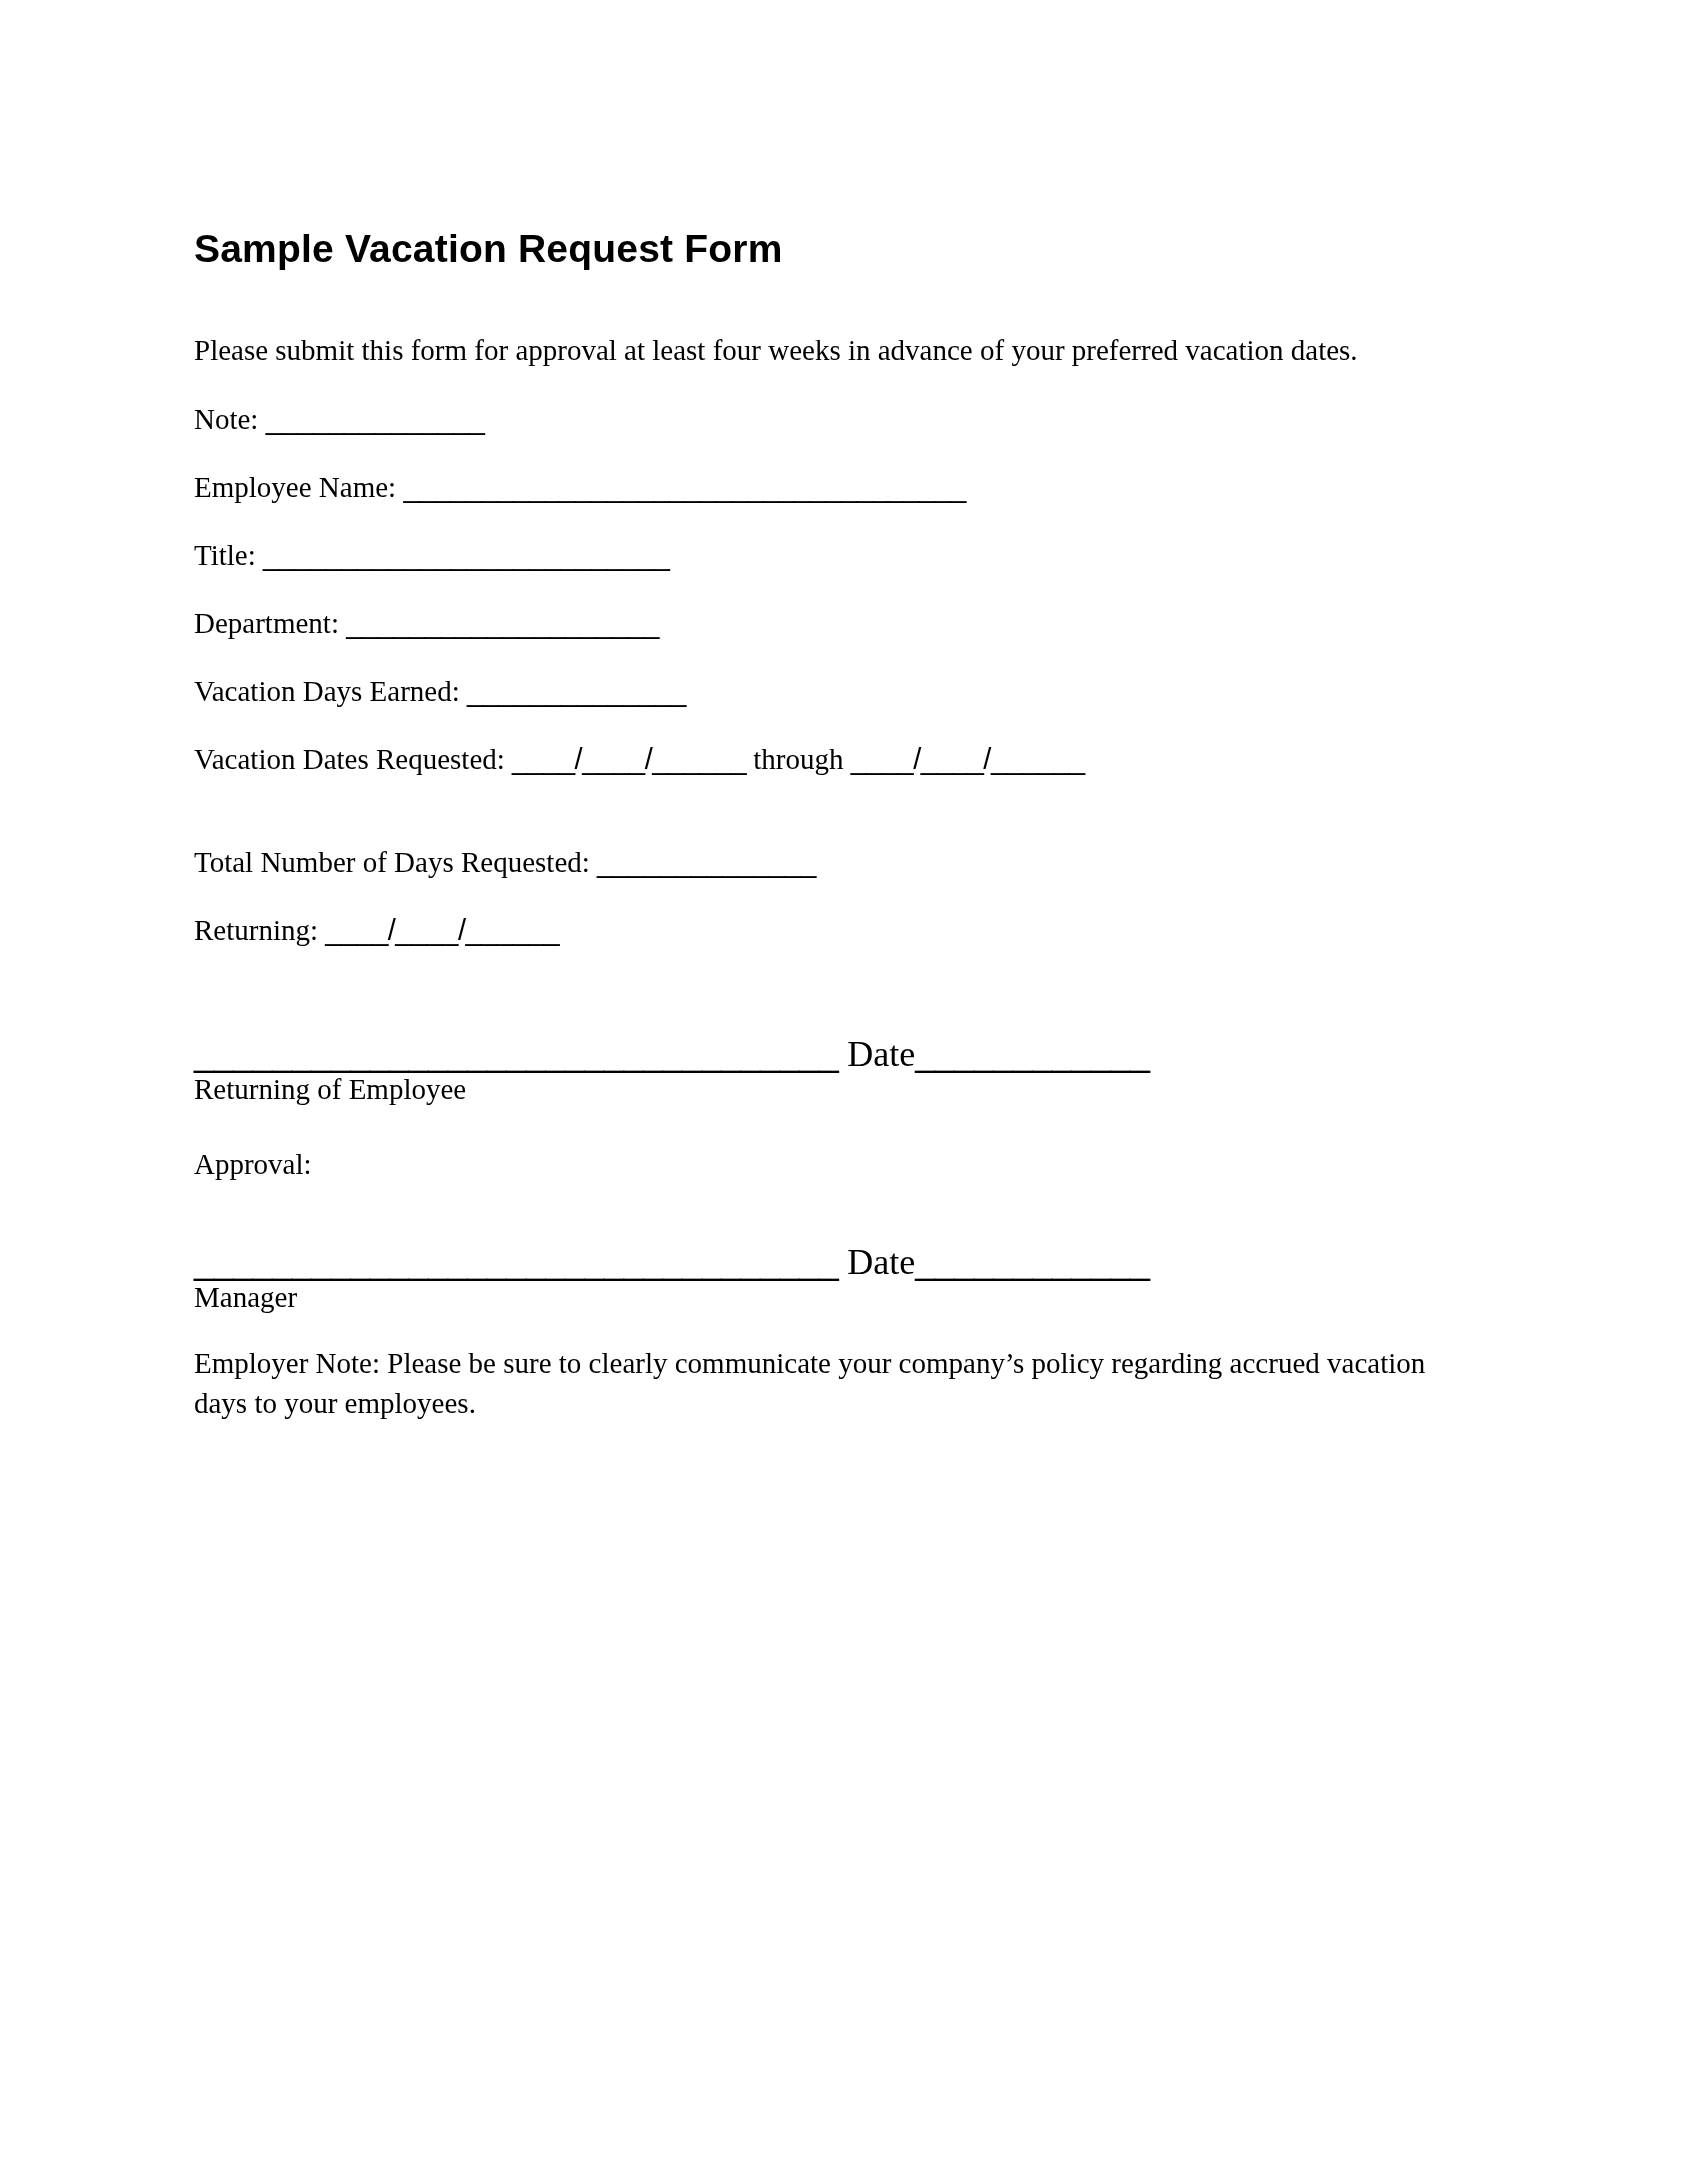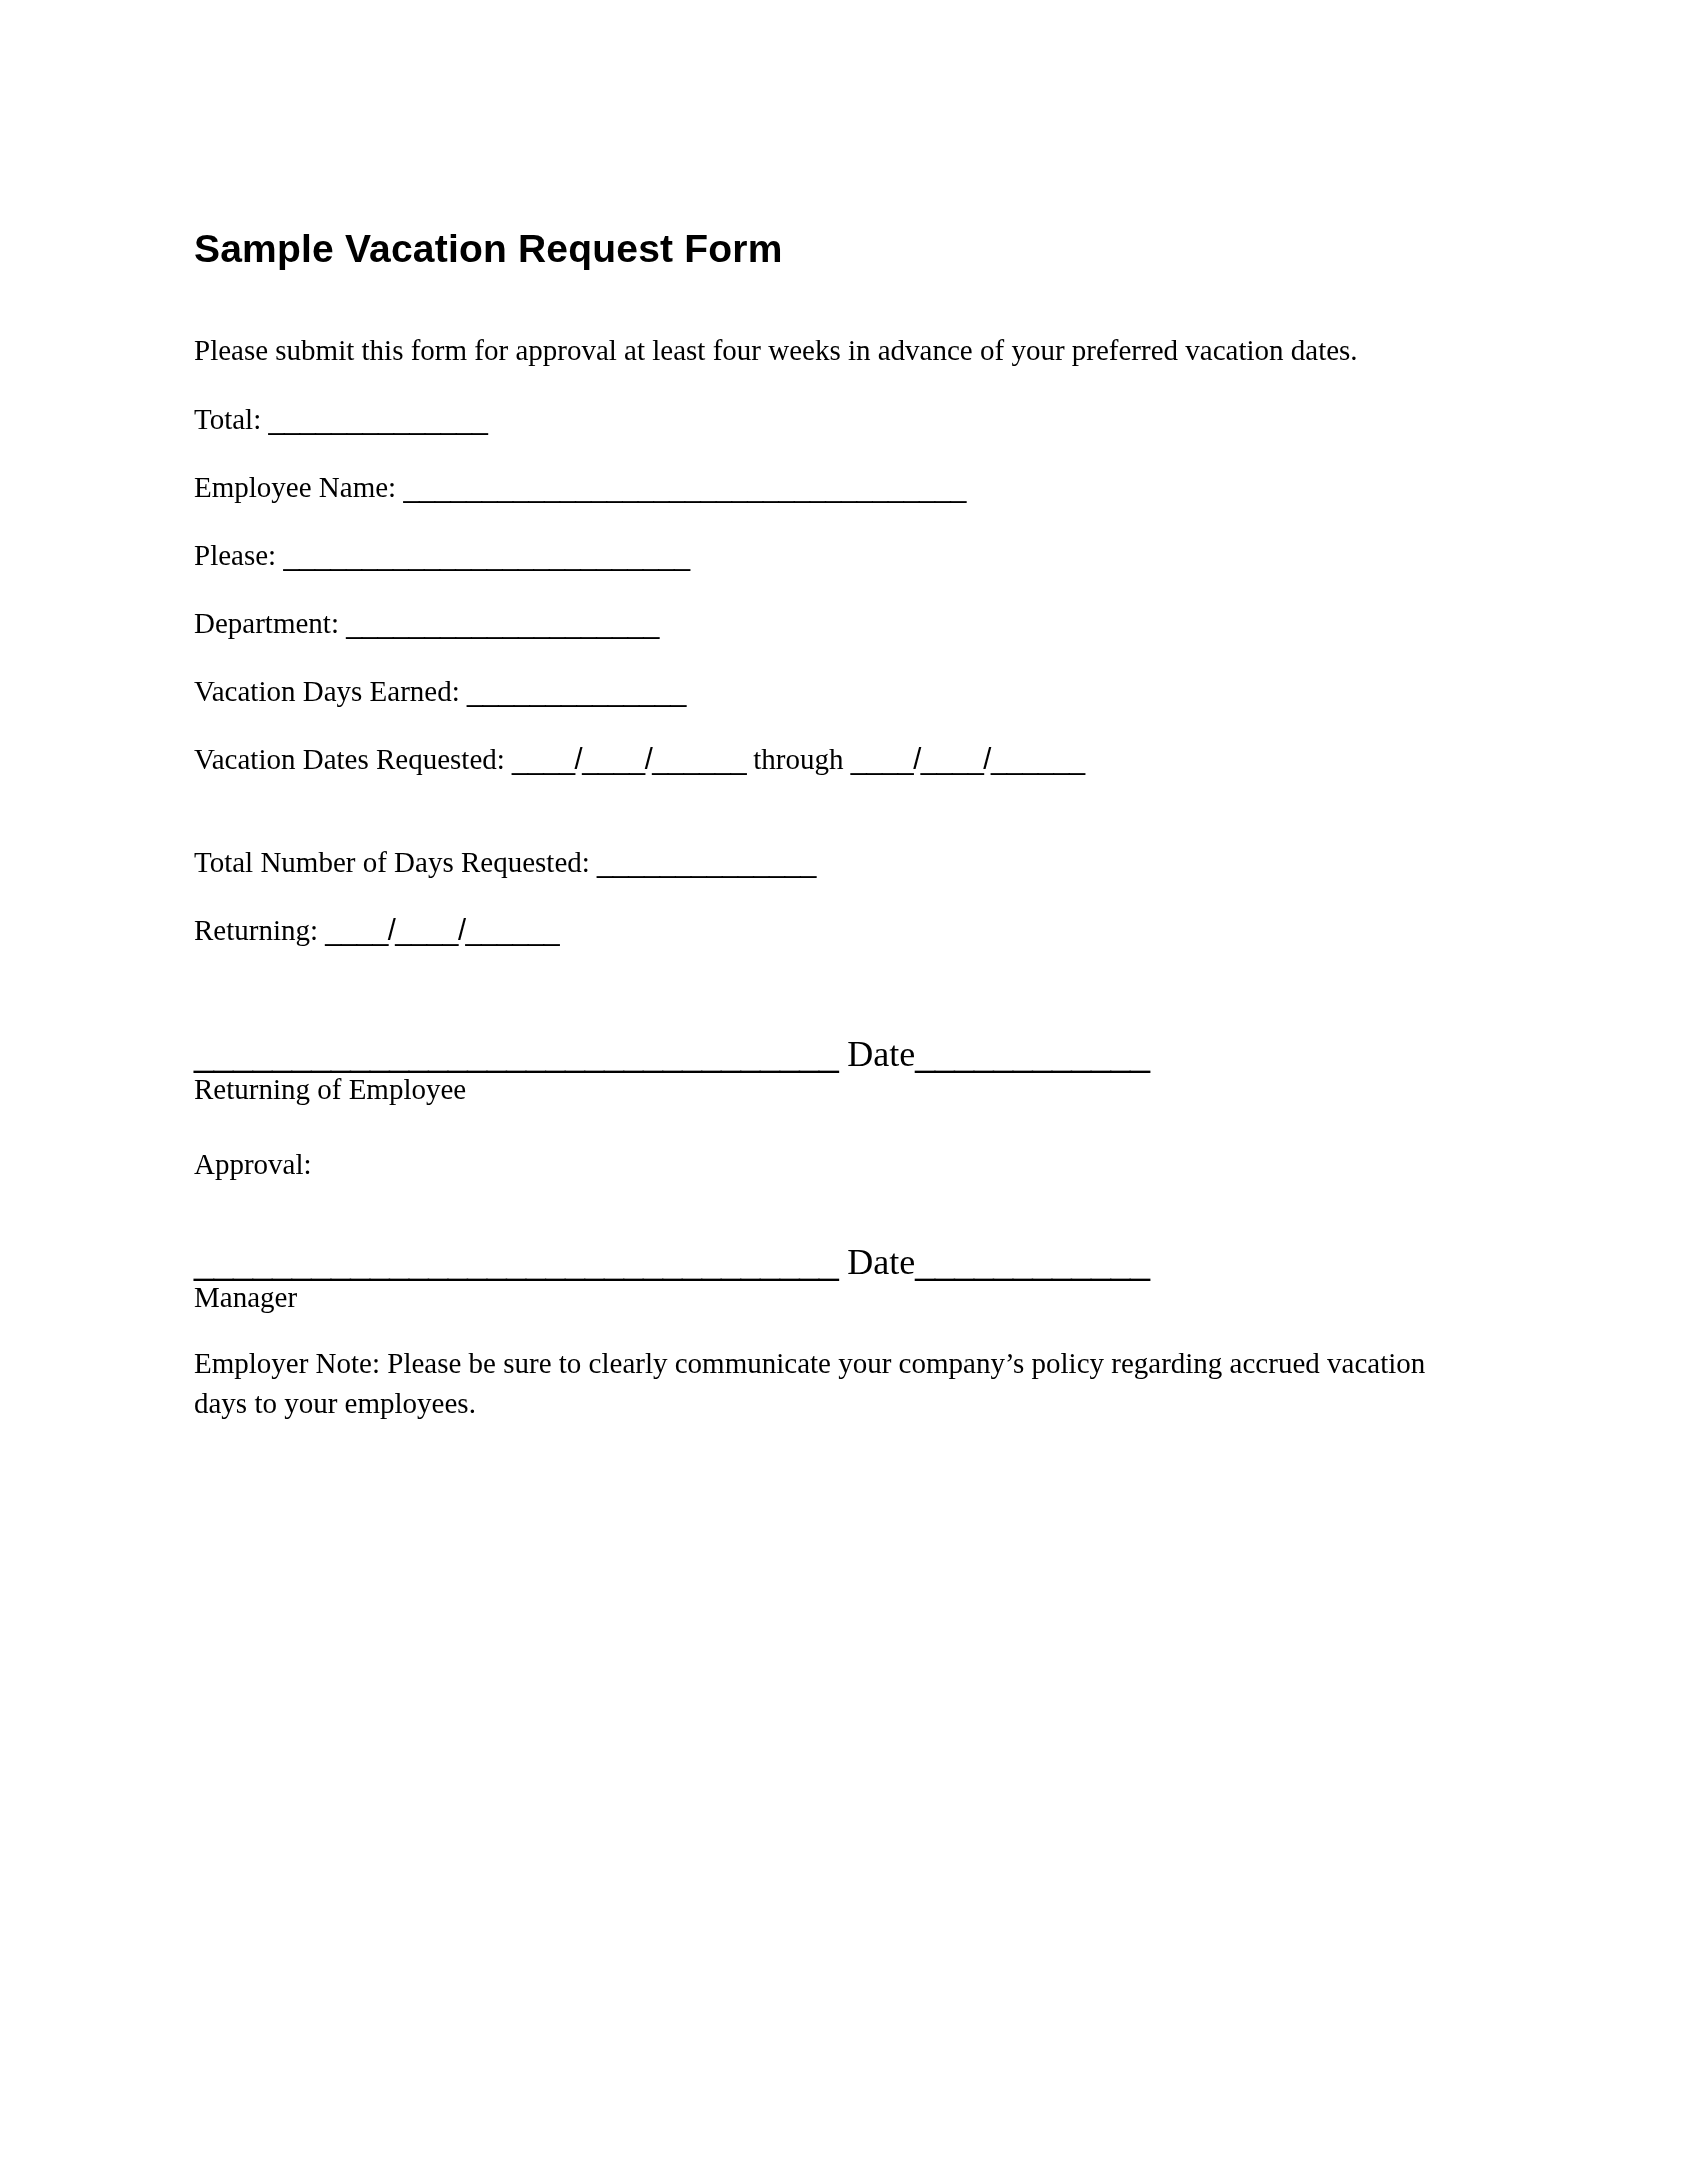--- a/index.html
+++ b/index.html
@@ -96,29 +96,29 @@
 <body>
 
 <div class="page">
   <div class="content">
 
     <h1 class="doc-title">Sample Vacation Request Form</h1>
 
     <p class="para gap-intro">Please submit this form for approval at least four weeks in advance of your preferred vacation dates.</p>
 
     <div class="line gap-field">
-      <span>Total: </span><span class="blank">______________</span>
+      <span>Note: </span><span class="blank">______________</span>
     </div>
 
     <div class="line gap-field">
       <span>Employee Name: </span><span class="blank">____________________________________</span>
     </div>
 
     <div class="line gap-field">
-      <span>Please: </span><span class="blank">__________________________</span>
+      <span>Title: </span><span class="blank">__________________________</span>
     </div>
 
     <div class="line gap-field">
       <span>Department: </span><span class="blank">____________________</span>
     </div>
 
     <div class="line gap-field">
       <span>Vacation Days Earned: </span><span class="blank">______________</span>
     </div>
 

